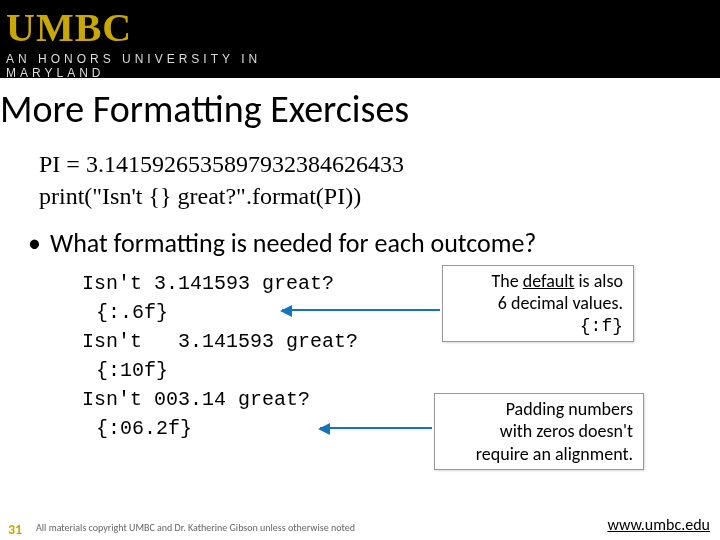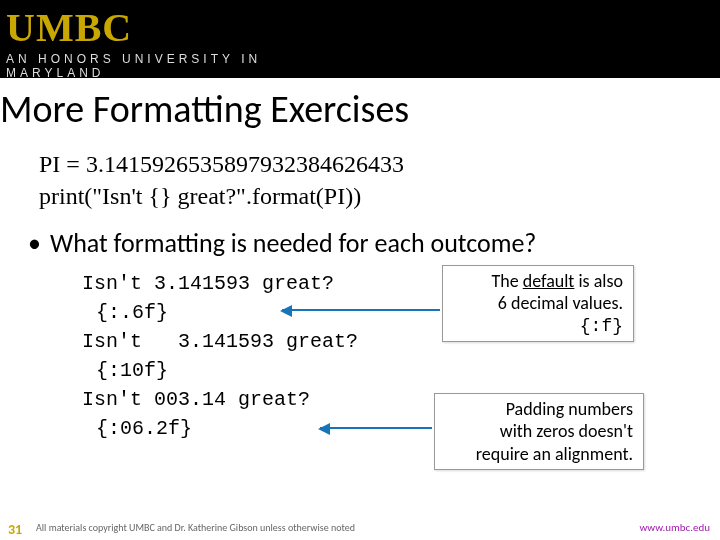--- a/index.html
+++ b/index.html
@@ -129,22 +129,23 @@
     position: absolute;
     left: 36px;
     bottom: 6px;
     font-size: 10px;
     color: #666;
   }
   .site {
     position: absolute;
     right: 10px;
     bottom: 6px;
-    font-size: 11px;
-    color: #a21caf;
+    font-size: 16px;
+    color: #000000;
+    text-decoration: underline;
   }
 </style>
 </head>
 <body>
 
 <div class="topbar">
   <div class="logo-wrap">
     <div class="logo-umbc">UMBC</div>
     <div class="tagline">AN HONORS UNIVERSITY IN MARYLAND</div>
   </div>

